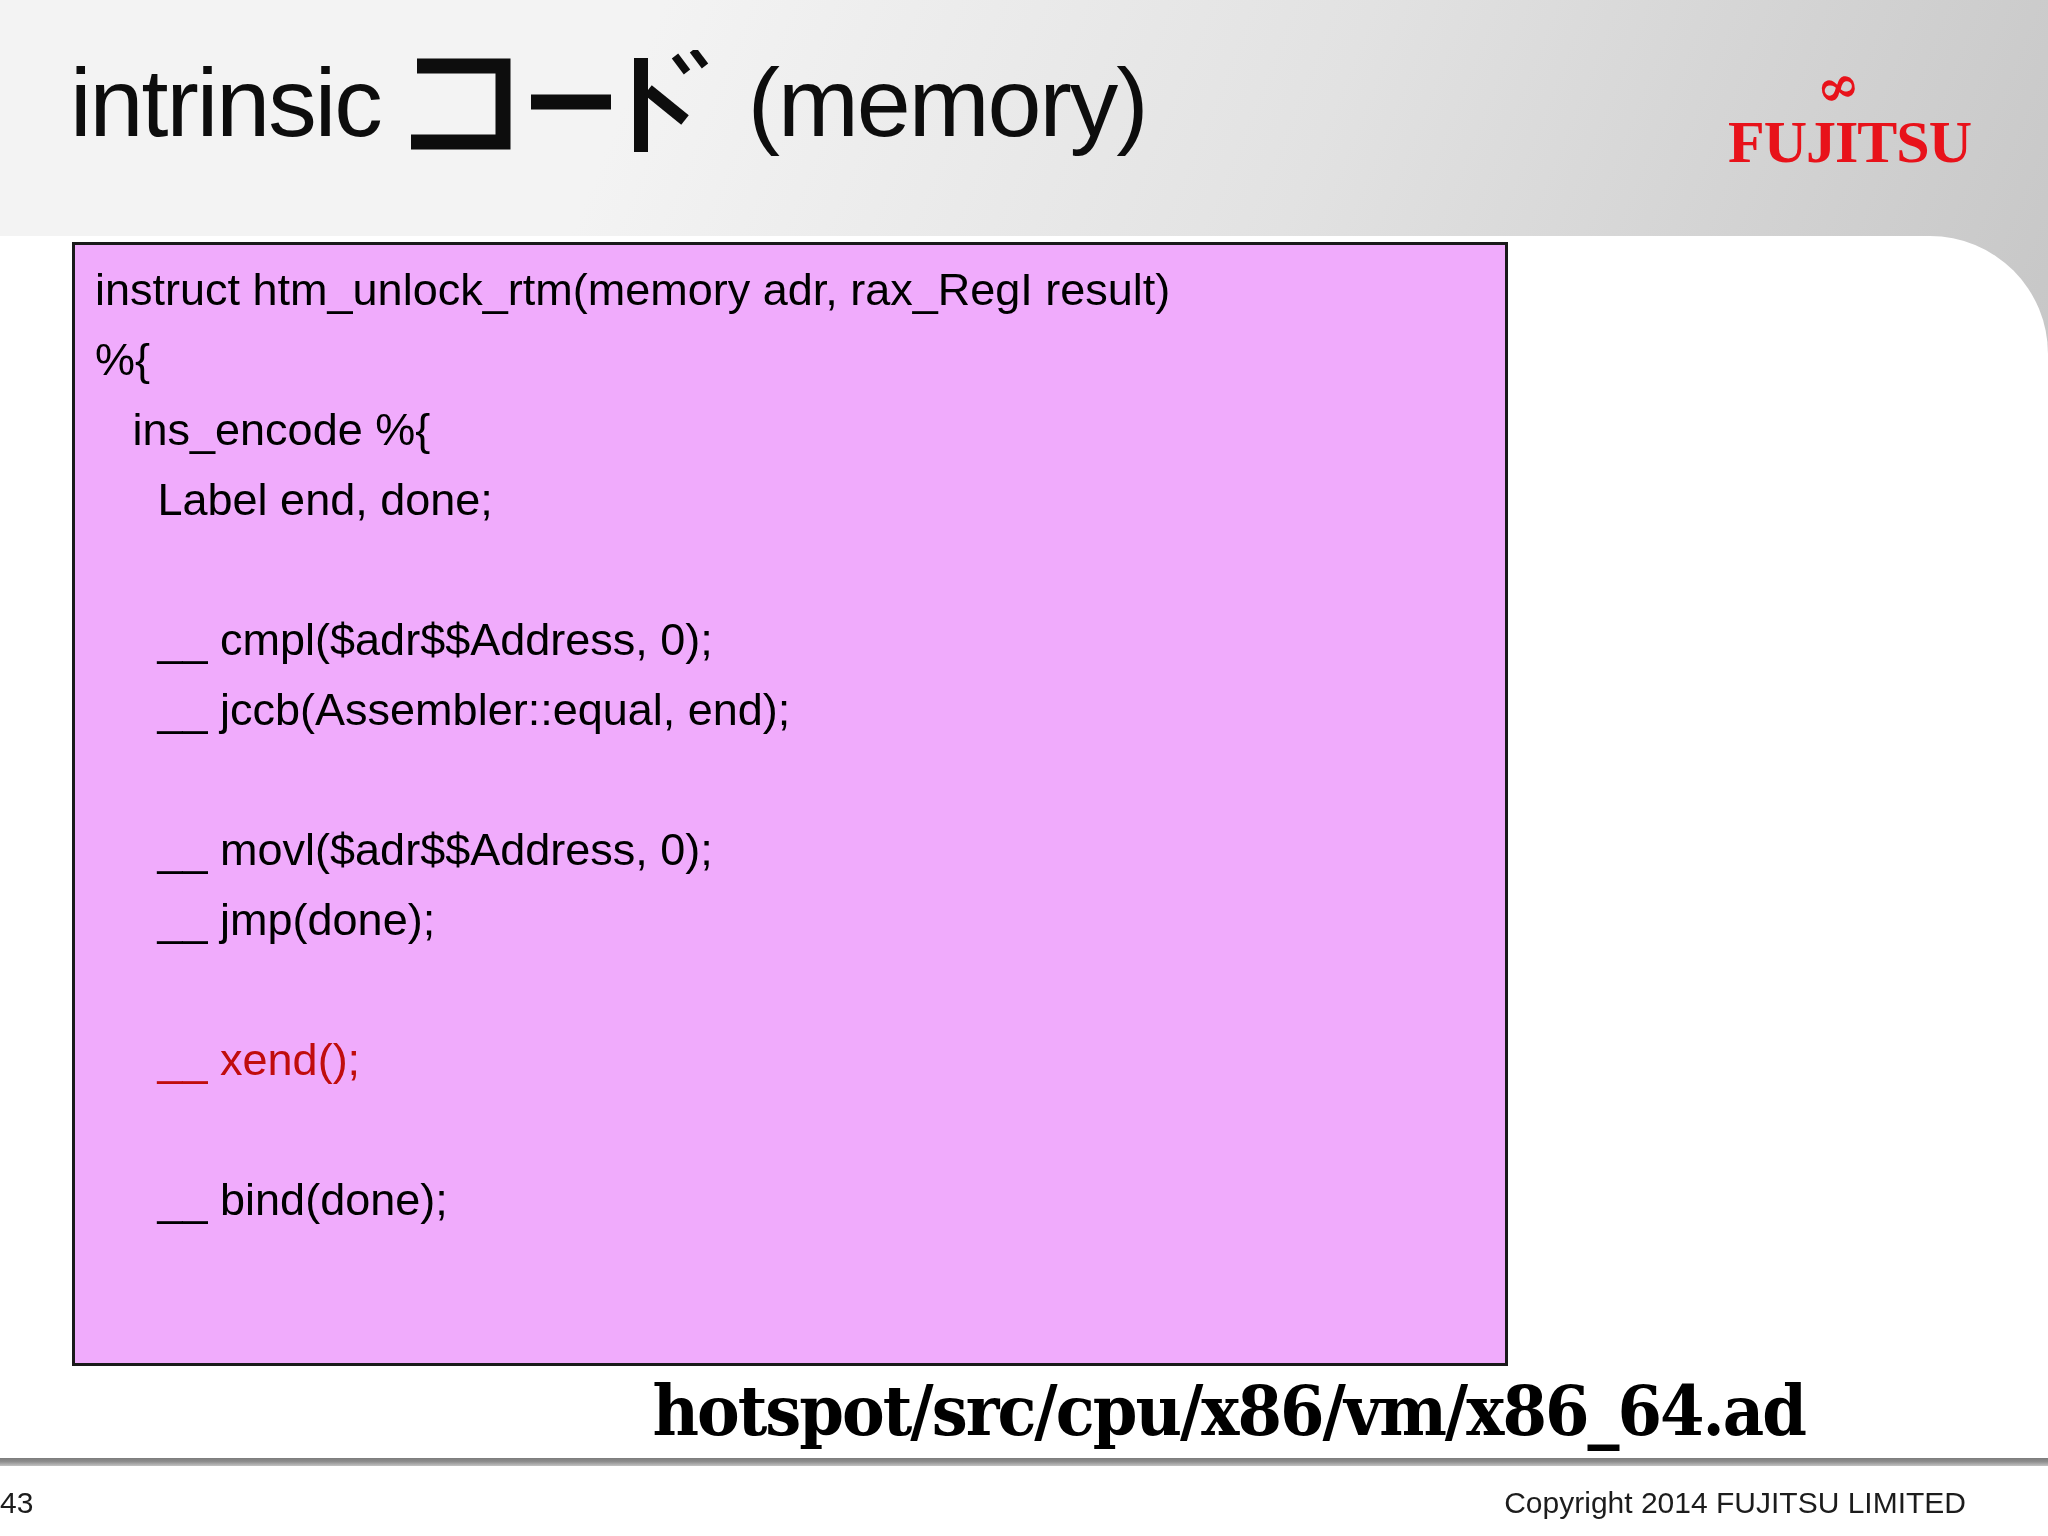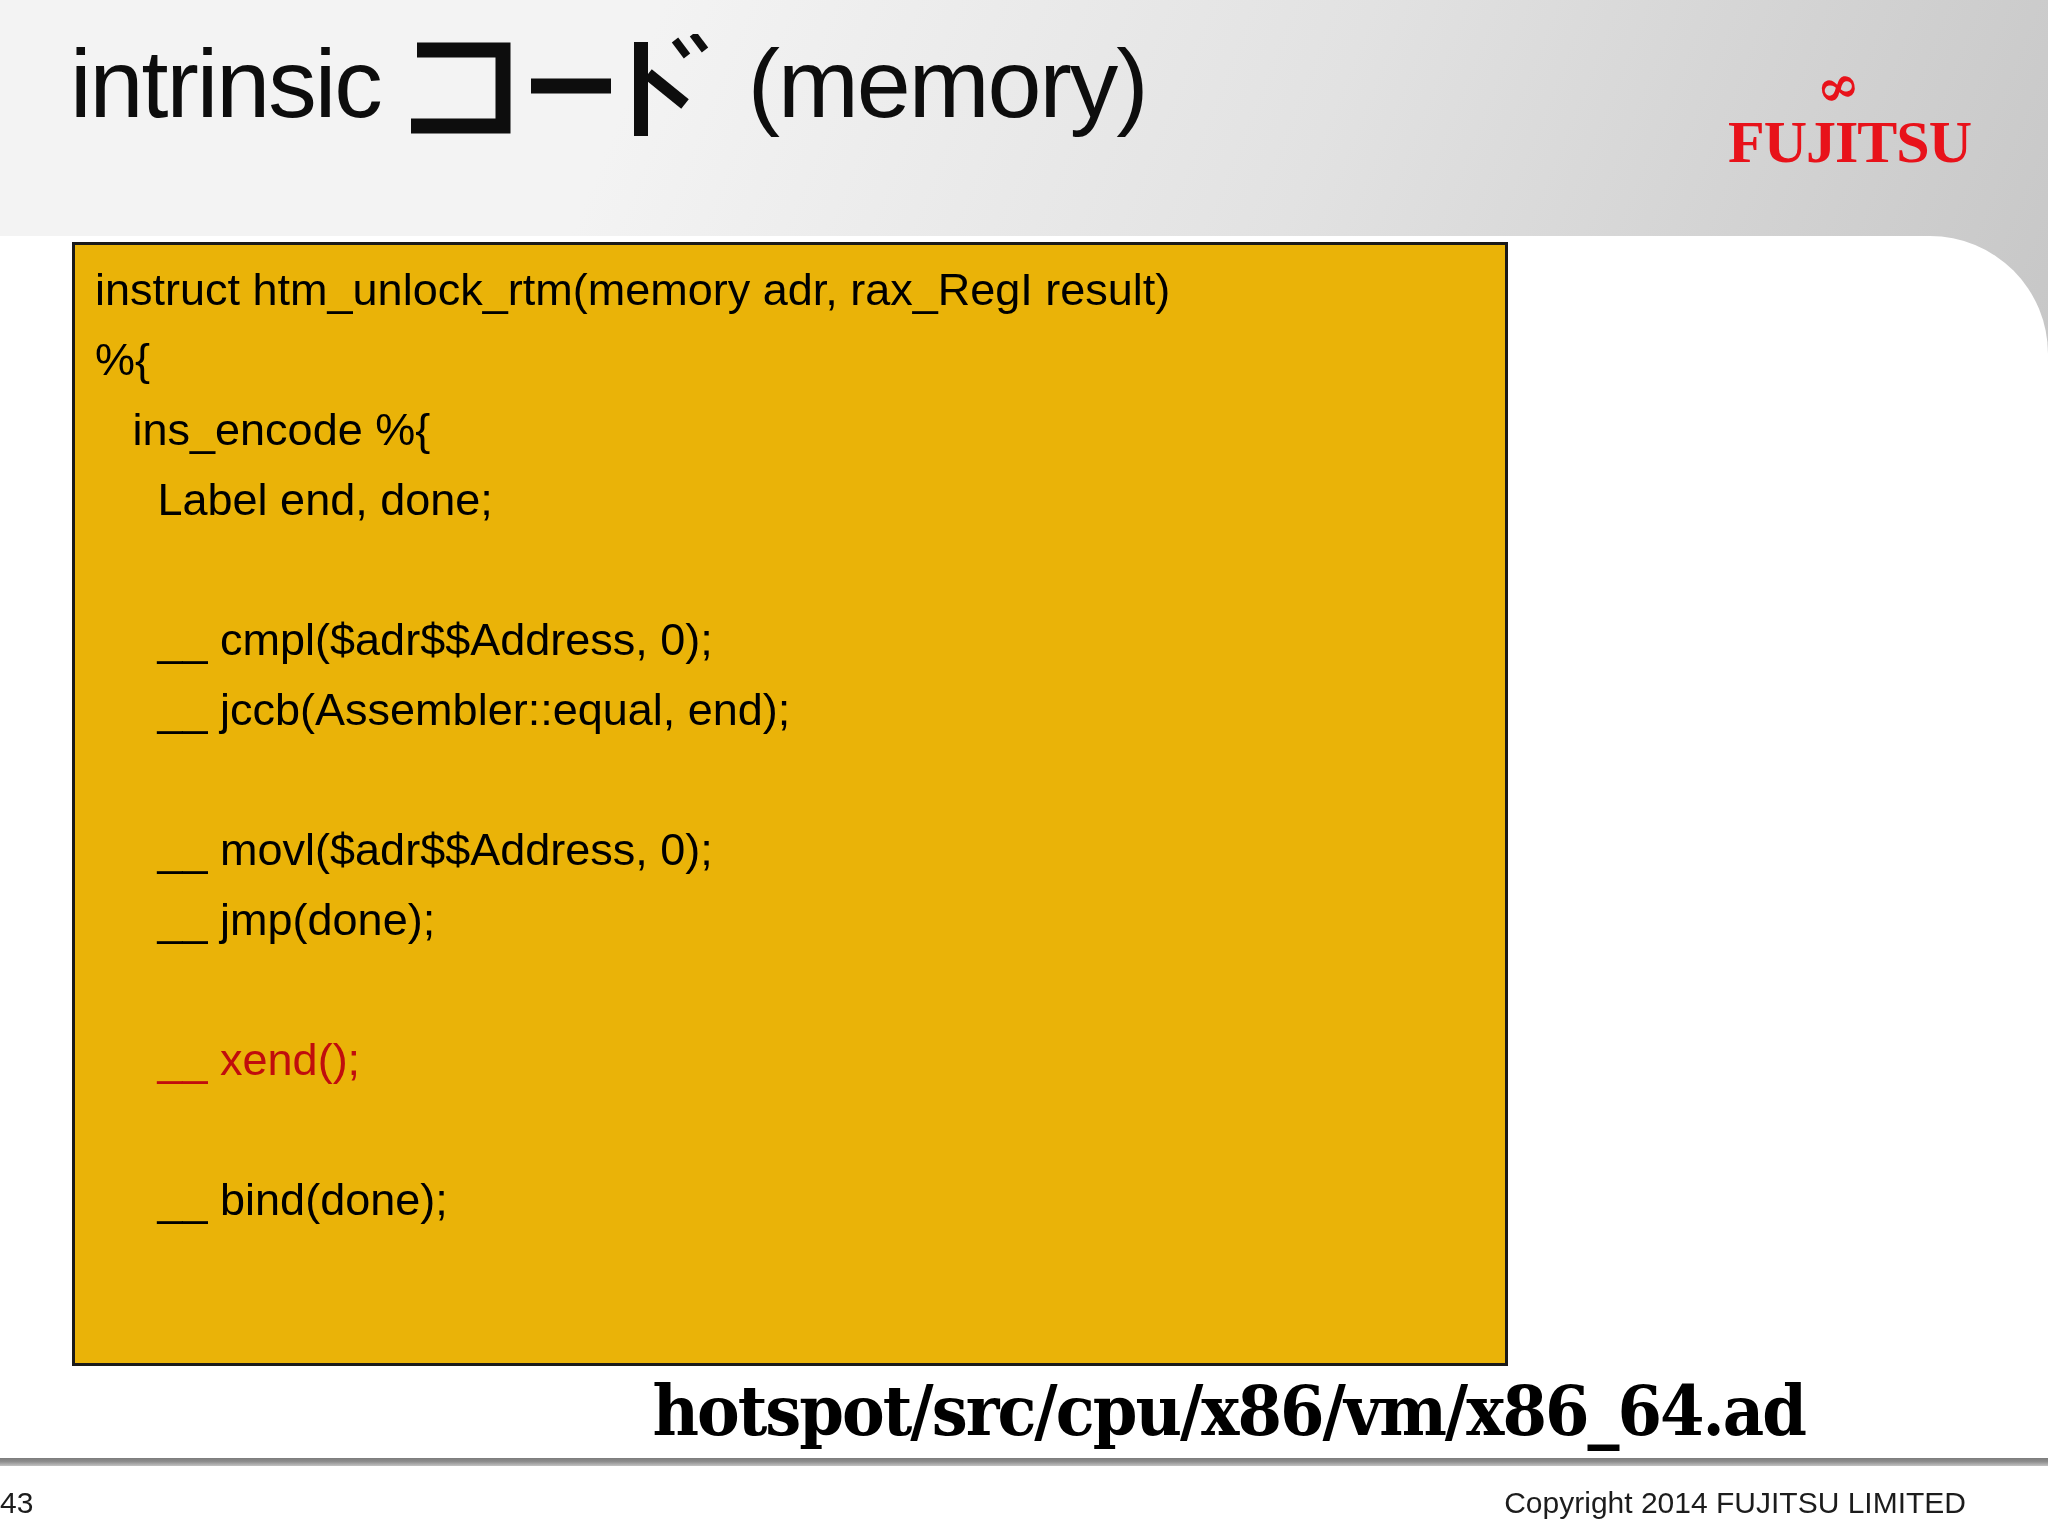--- a/index.html
+++ b/index.html
@@ -16,21 +16,21 @@
     background:linear-gradient(112deg,#f3f3f3 30%,#e2e2e2 62%,#c6c6c6 100%);
   }
   
   .content-bg{
     position:absolute;top:236px;left:0;width:2048px;height:1300px;
     background:#ffffff;
     border-top-right-radius:118px;
   }
   .title{
     position:absolute;top:28px;left:70px;height:150px;
-    display:flex;
+    display:flex;align-items:center;
     font-size:97px;font-weight:400;color:#0d0d0d;
     letter-spacing:-2px;
     white-space:pre;
   }
   .title-jp-svg{margin:6px 14px 0 22px;}
   .title-jp-svg path, .title-jp-svg line{stroke:#0d0d0d;fill:none;}
   .logo{position:absolute;top:112px;right:80px;width:240px;text-align:center;}
   .logo-mark{
     position:absolute;top:-52px;left:88px;
     font-size:52px;line-height:52px;font-weight:bold;
@@ -41,21 +41,21 @@
   .logo-text{
     font-family:"Liberation Serif", serif;
     font-weight:bold;font-size:60px;line-height:60px;
     color:var(--accent-red,#e8121a);
     letter-spacing:-1px;
   }
   .code-panel{
     position:absolute;left:72px;top:242px;width:1436px;height:1124px;
     box-sizing:border-box;
     border:3px solid #1a1a1a;
-    background:#eab308;
+    background:#f0abfc;
     padding:10px 10px 6px 20px;
     overflow:hidden;
   }
   .code-line{
     font-size:45px;line-height:70px;
     color:var(--code-color,#000000);
     white-space:pre;
   }
   .code-line.highlight{color:var(--highlight-red,#c00d0d);}
   .source-path{

